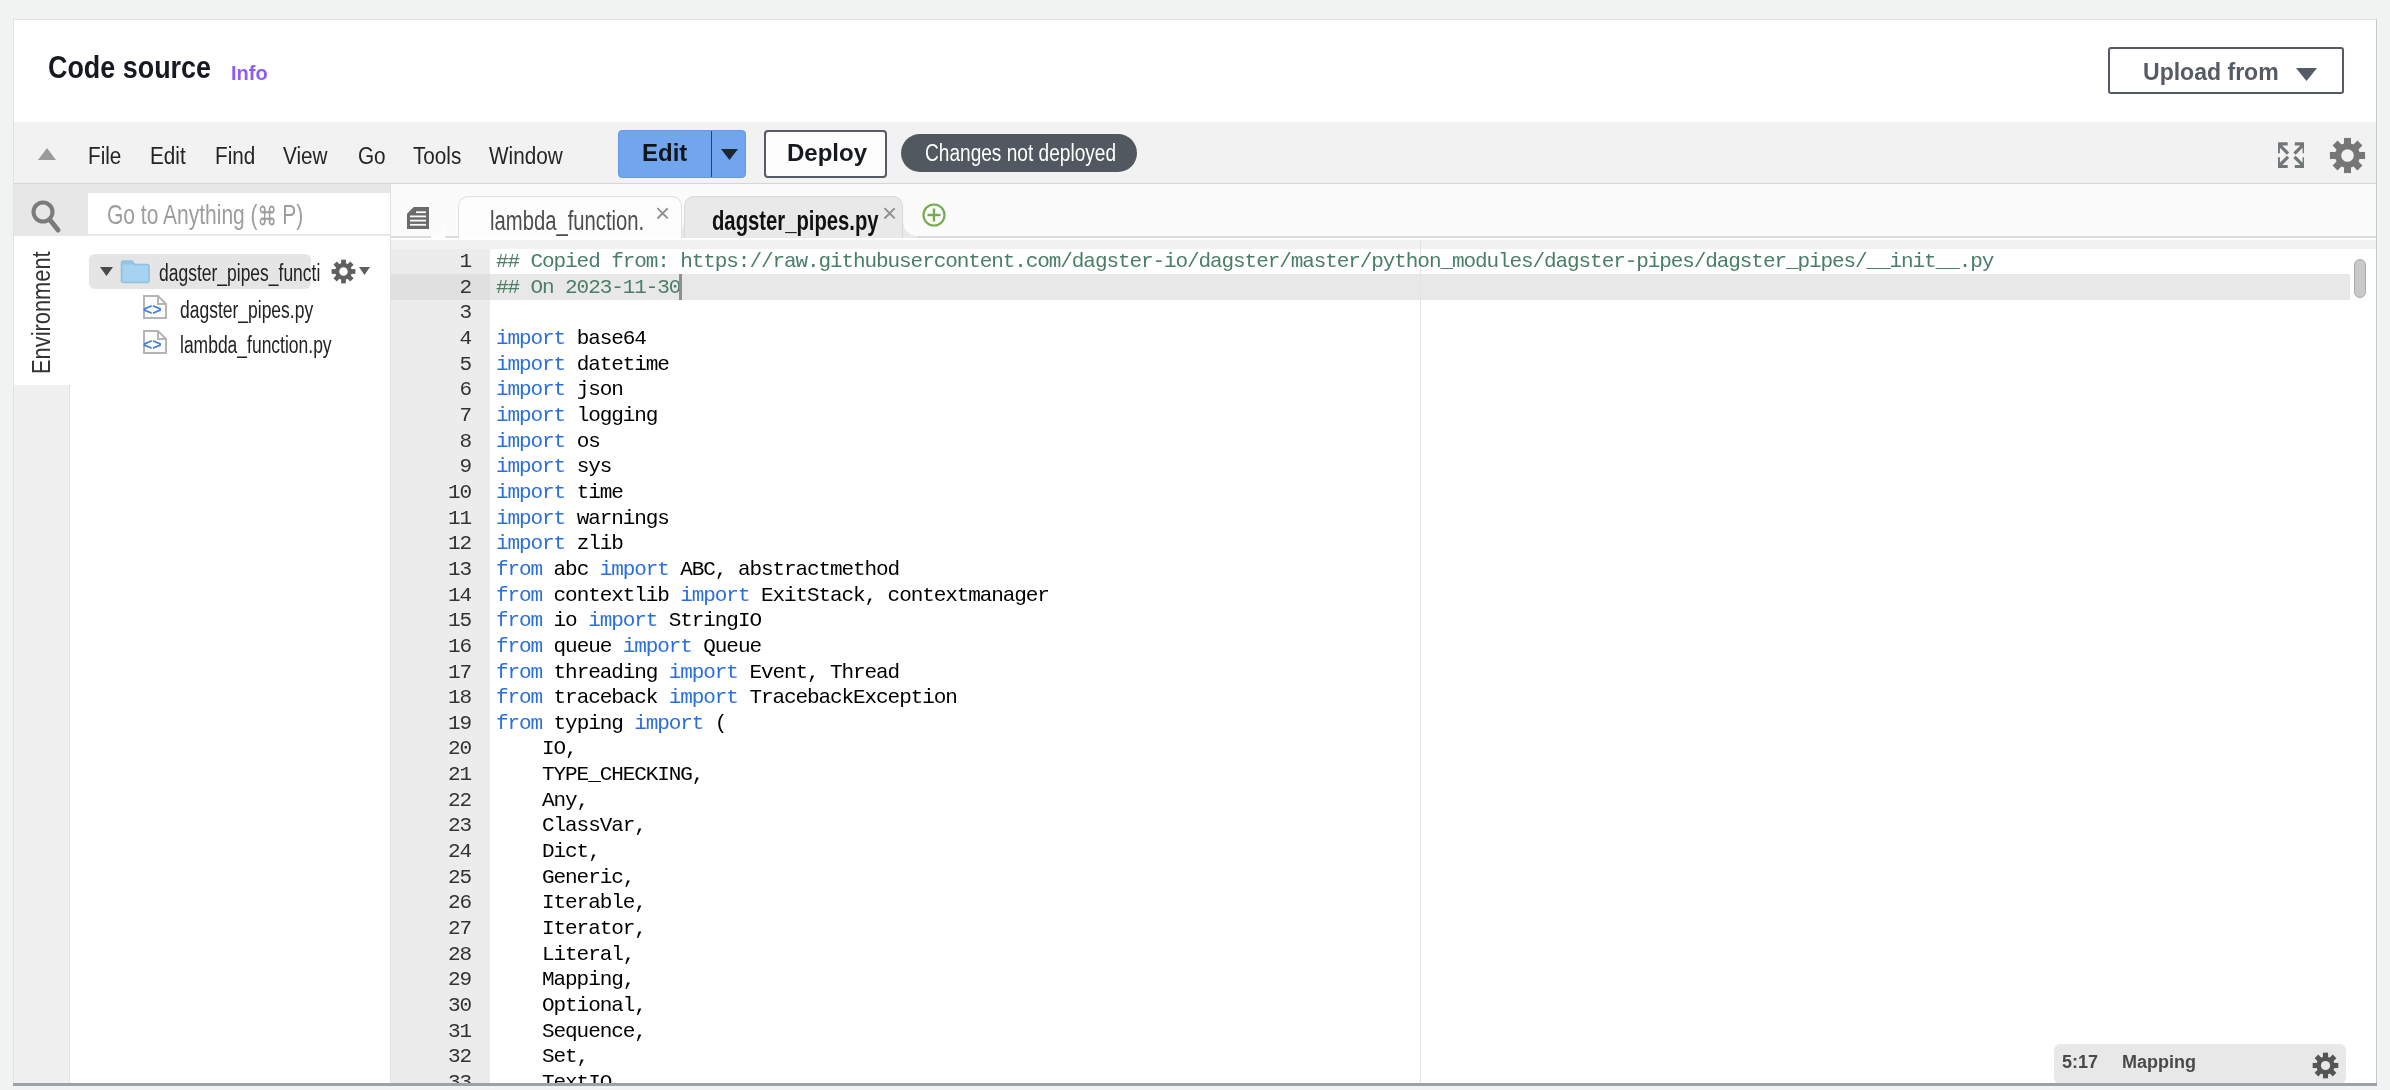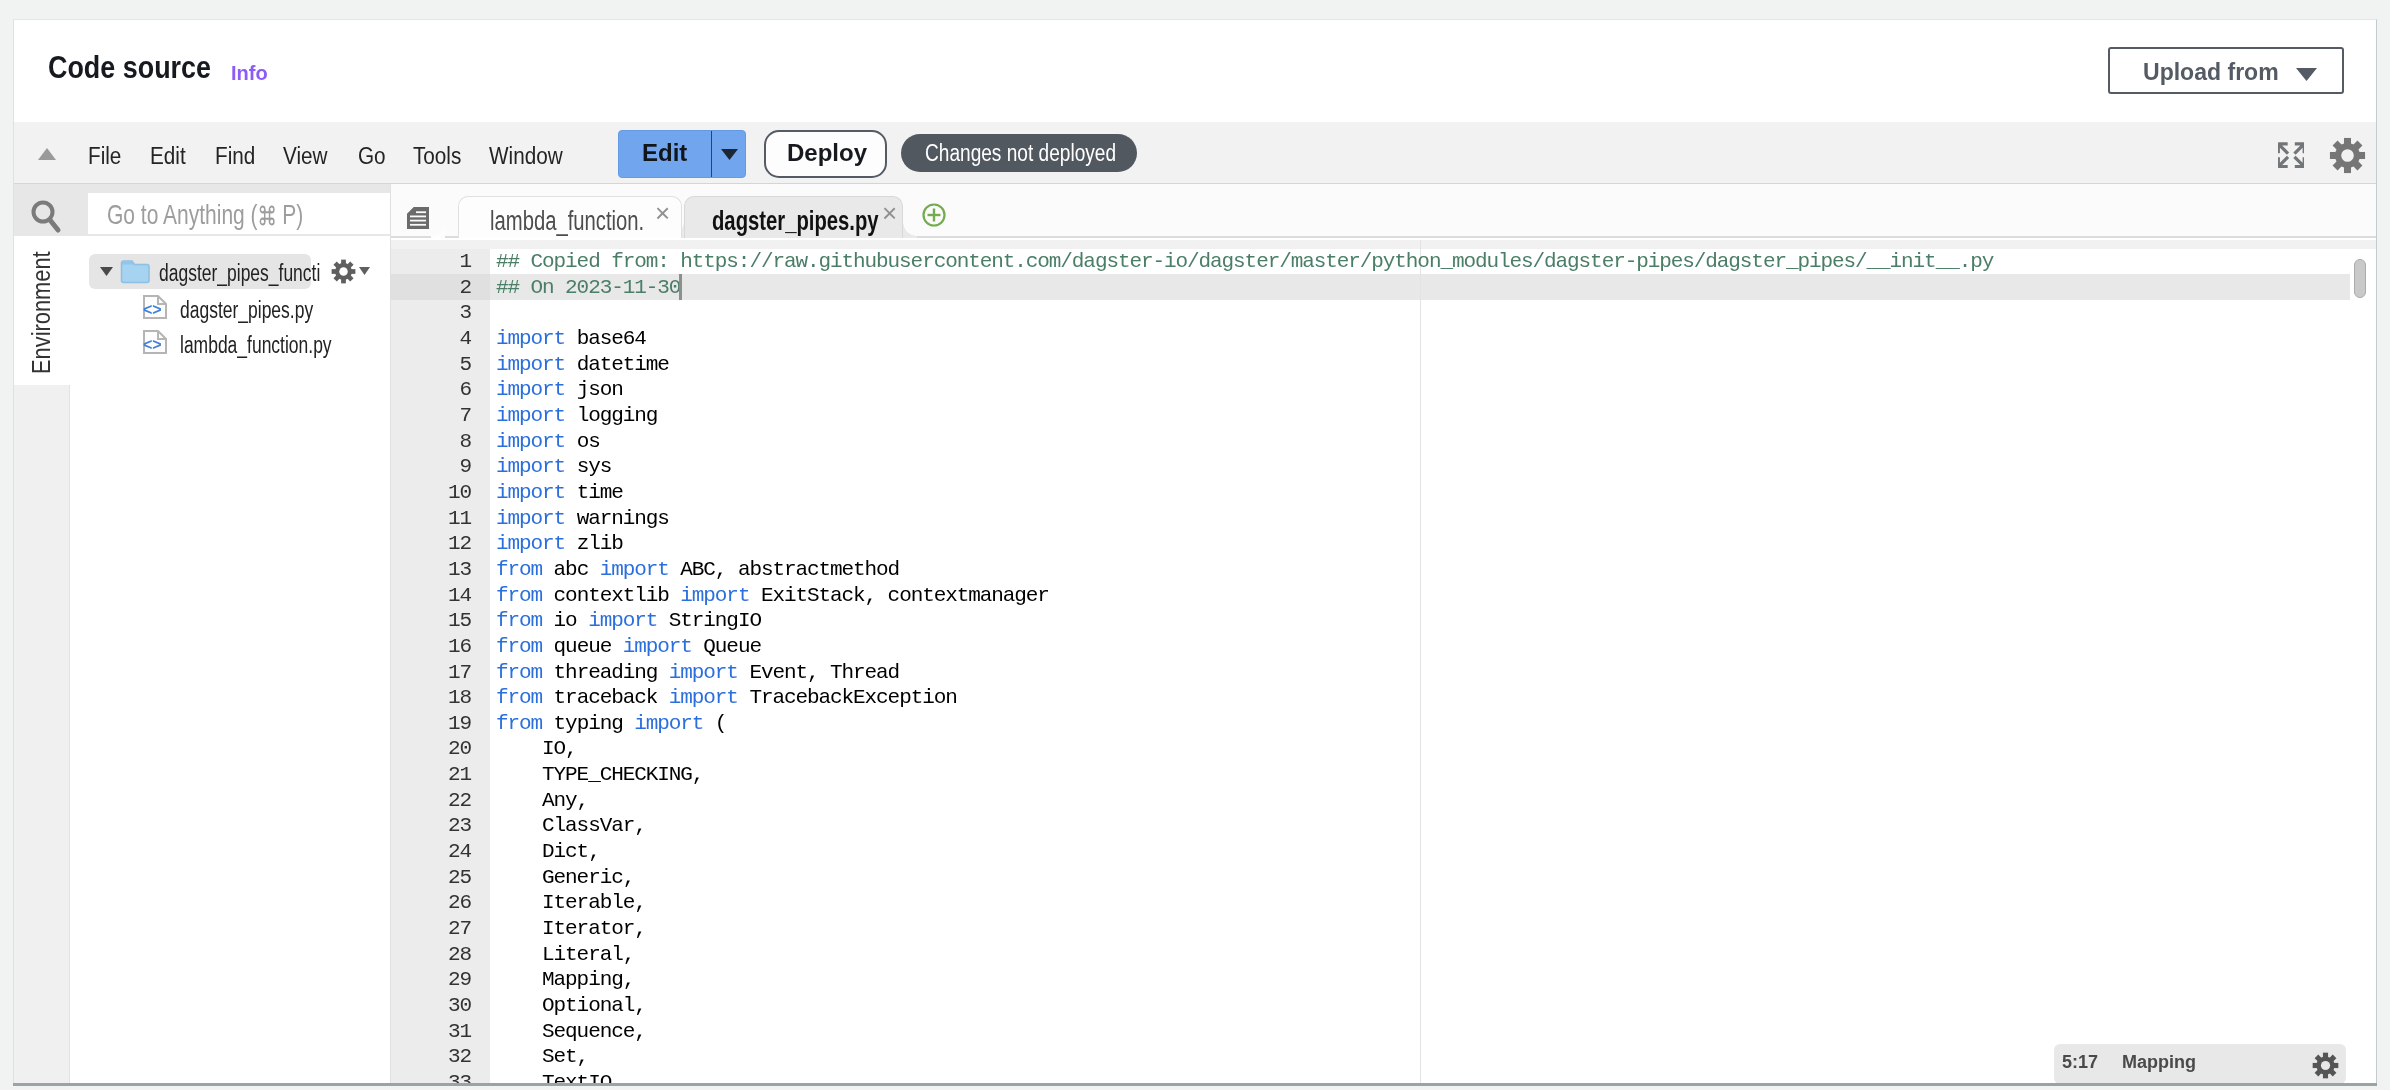--- a/index.html
+++ b/index.html
@@ -15,21 +15,21 @@
                 border:2px solid #545b64; border-radius:3px;padding-left:32px; }
   .btn-upload .lbl { position:absolute; left:33px; top:9px; font-size:24px; font-weight:700; color:#545b64;
                      transform:scaleX(0.96); transform-origin:left top; white-space:nowrap;}
   .menubar { left:14px; top:122px; width:2362px; height:62px; background:#f2f2f2; border-bottom:1px solid #d5d5d5; }
   .mi { position:absolute; top:143px; font-size:23px; color:#242424; transform:scaleX(0.9);
         transform-origin:left top; white-space:nowrap; }
   .btn-test { left:618px; top:130px; width:128px; height:48px; background:#71a6ee; border-radius:4px;
               border:1px solid #639ae2; }
   .btn-test .sep { position:absolute; left:92px; top:0; width:1px; height:46px; background:#39414b; }
   .btn-test .lbl { position:absolute; left:23px; top:8px; font-size:24px; font-weight:700; color:#10161c; }
-  .btn-deploy { left:764px; top:130px; width:123px; height:48px; background:#fdfdfd; border:2px solid #545b64; border-radius:15px; }
+  .btn-deploy { left:764px; top:130px; width:123px; height:48px; background:#fdfdfd; border:2px solid #545b64; border-radius:4px; }
   .btn-deploy .lbl { position:absolute; left:21px; top:7px; font-size:24px; font-weight:700; color:#16191f; }
   .pill { left:901px; top:134px; width:236px; height:38px; background:#515860; border-radius:19px; }
   .pill .lbl { position:absolute; left:24px; top:6px; font-size:23px; color:#fff;
                transform:scaleX(0.83); transform-origin:left top; white-space:nowrap; }
 
   
   .searchrow { left:14px; top:184px; width:377px; height:52px; background:#e7e7e7; }
   .searchbox { left:88px; top:193px; width:303px; height:41px; background:#fff; }
   .searchbox .ph { position:absolute; left:19px; top:6px; font-size:28px; color:#9d9d9d;
                    transform:scaleX(0.75); transform-origin:left top; white-space:nowrap; }

